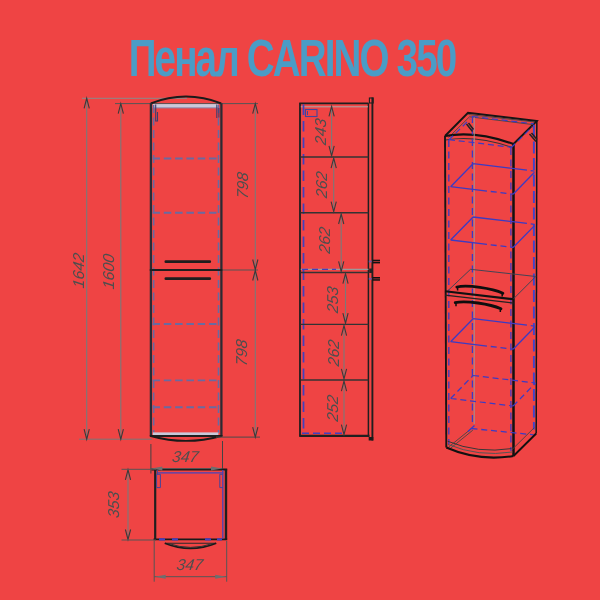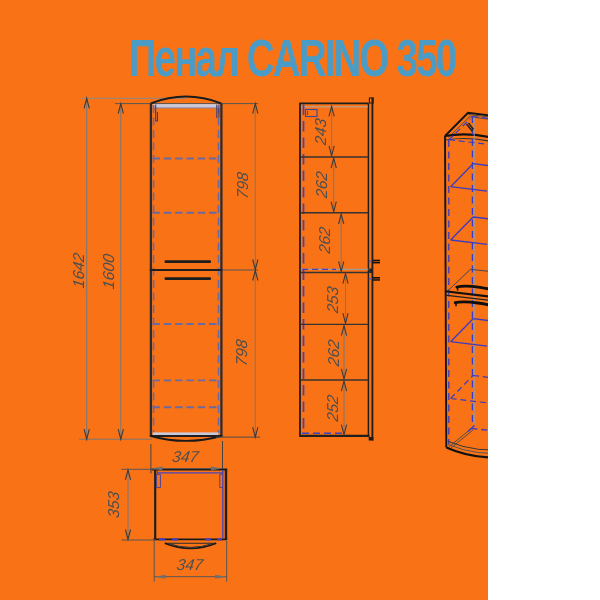--- a/index.html
+++ b/index.html
@@ -1,16 +1,16 @@
 <!DOCTYPE html>
 <html><head>
 <meta charset="utf-8">
 <style>
   html,body{margin:0;padding:0;background:#ffffff;}
-  .page{position:relative;width:488px;height:600px;background:#f97316;overflow:hidden;
+  .page{position:relative;width:600px;height:600px;background:#ef4444;overflow:hidden;
         font-family:"Liberation Sans", sans-serif;text-align:right;}
   svg{position:absolute;left:0;top:0;}
   .dimtxt{font-family:"Liberation Sans", sans-serif;font-style:italic;font-size:15.8px;fill:#4e4e4e;}
 </style>
 </head>
 <body>
 <div class="page">
 <svg width="600" height="600" viewBox="0 0 600 600">
 
   <g transform="translate(292,75.5)">

